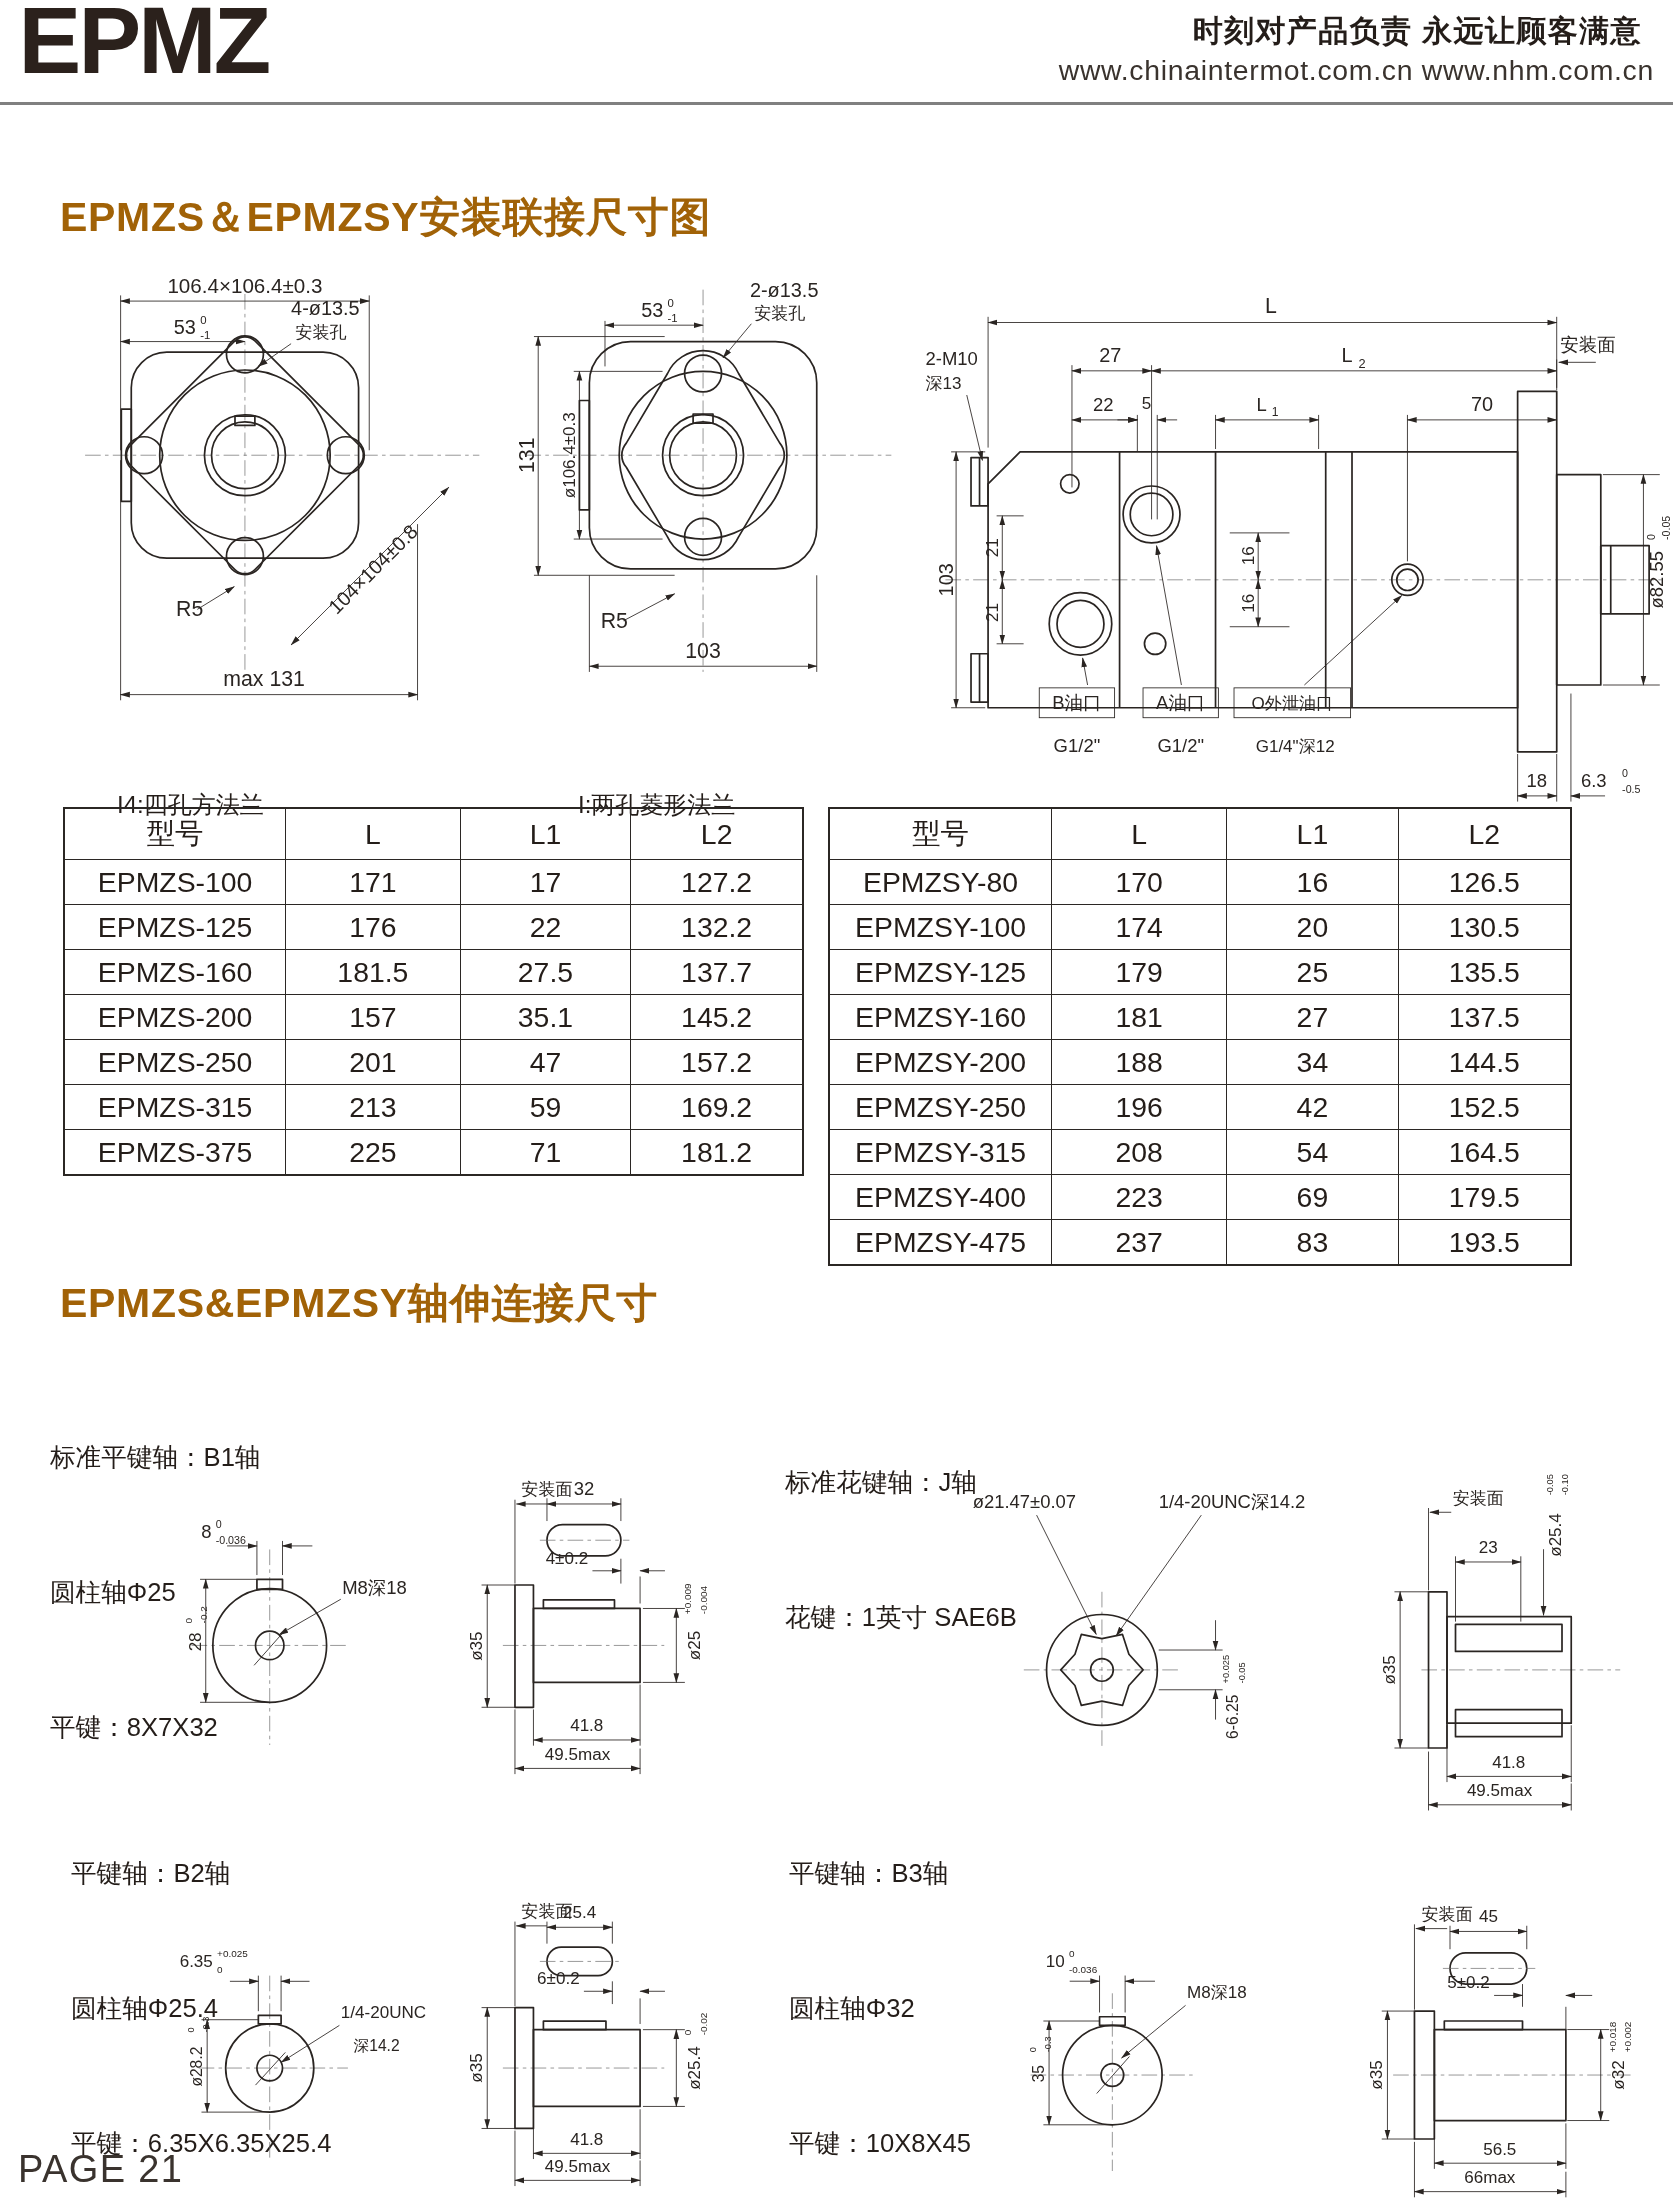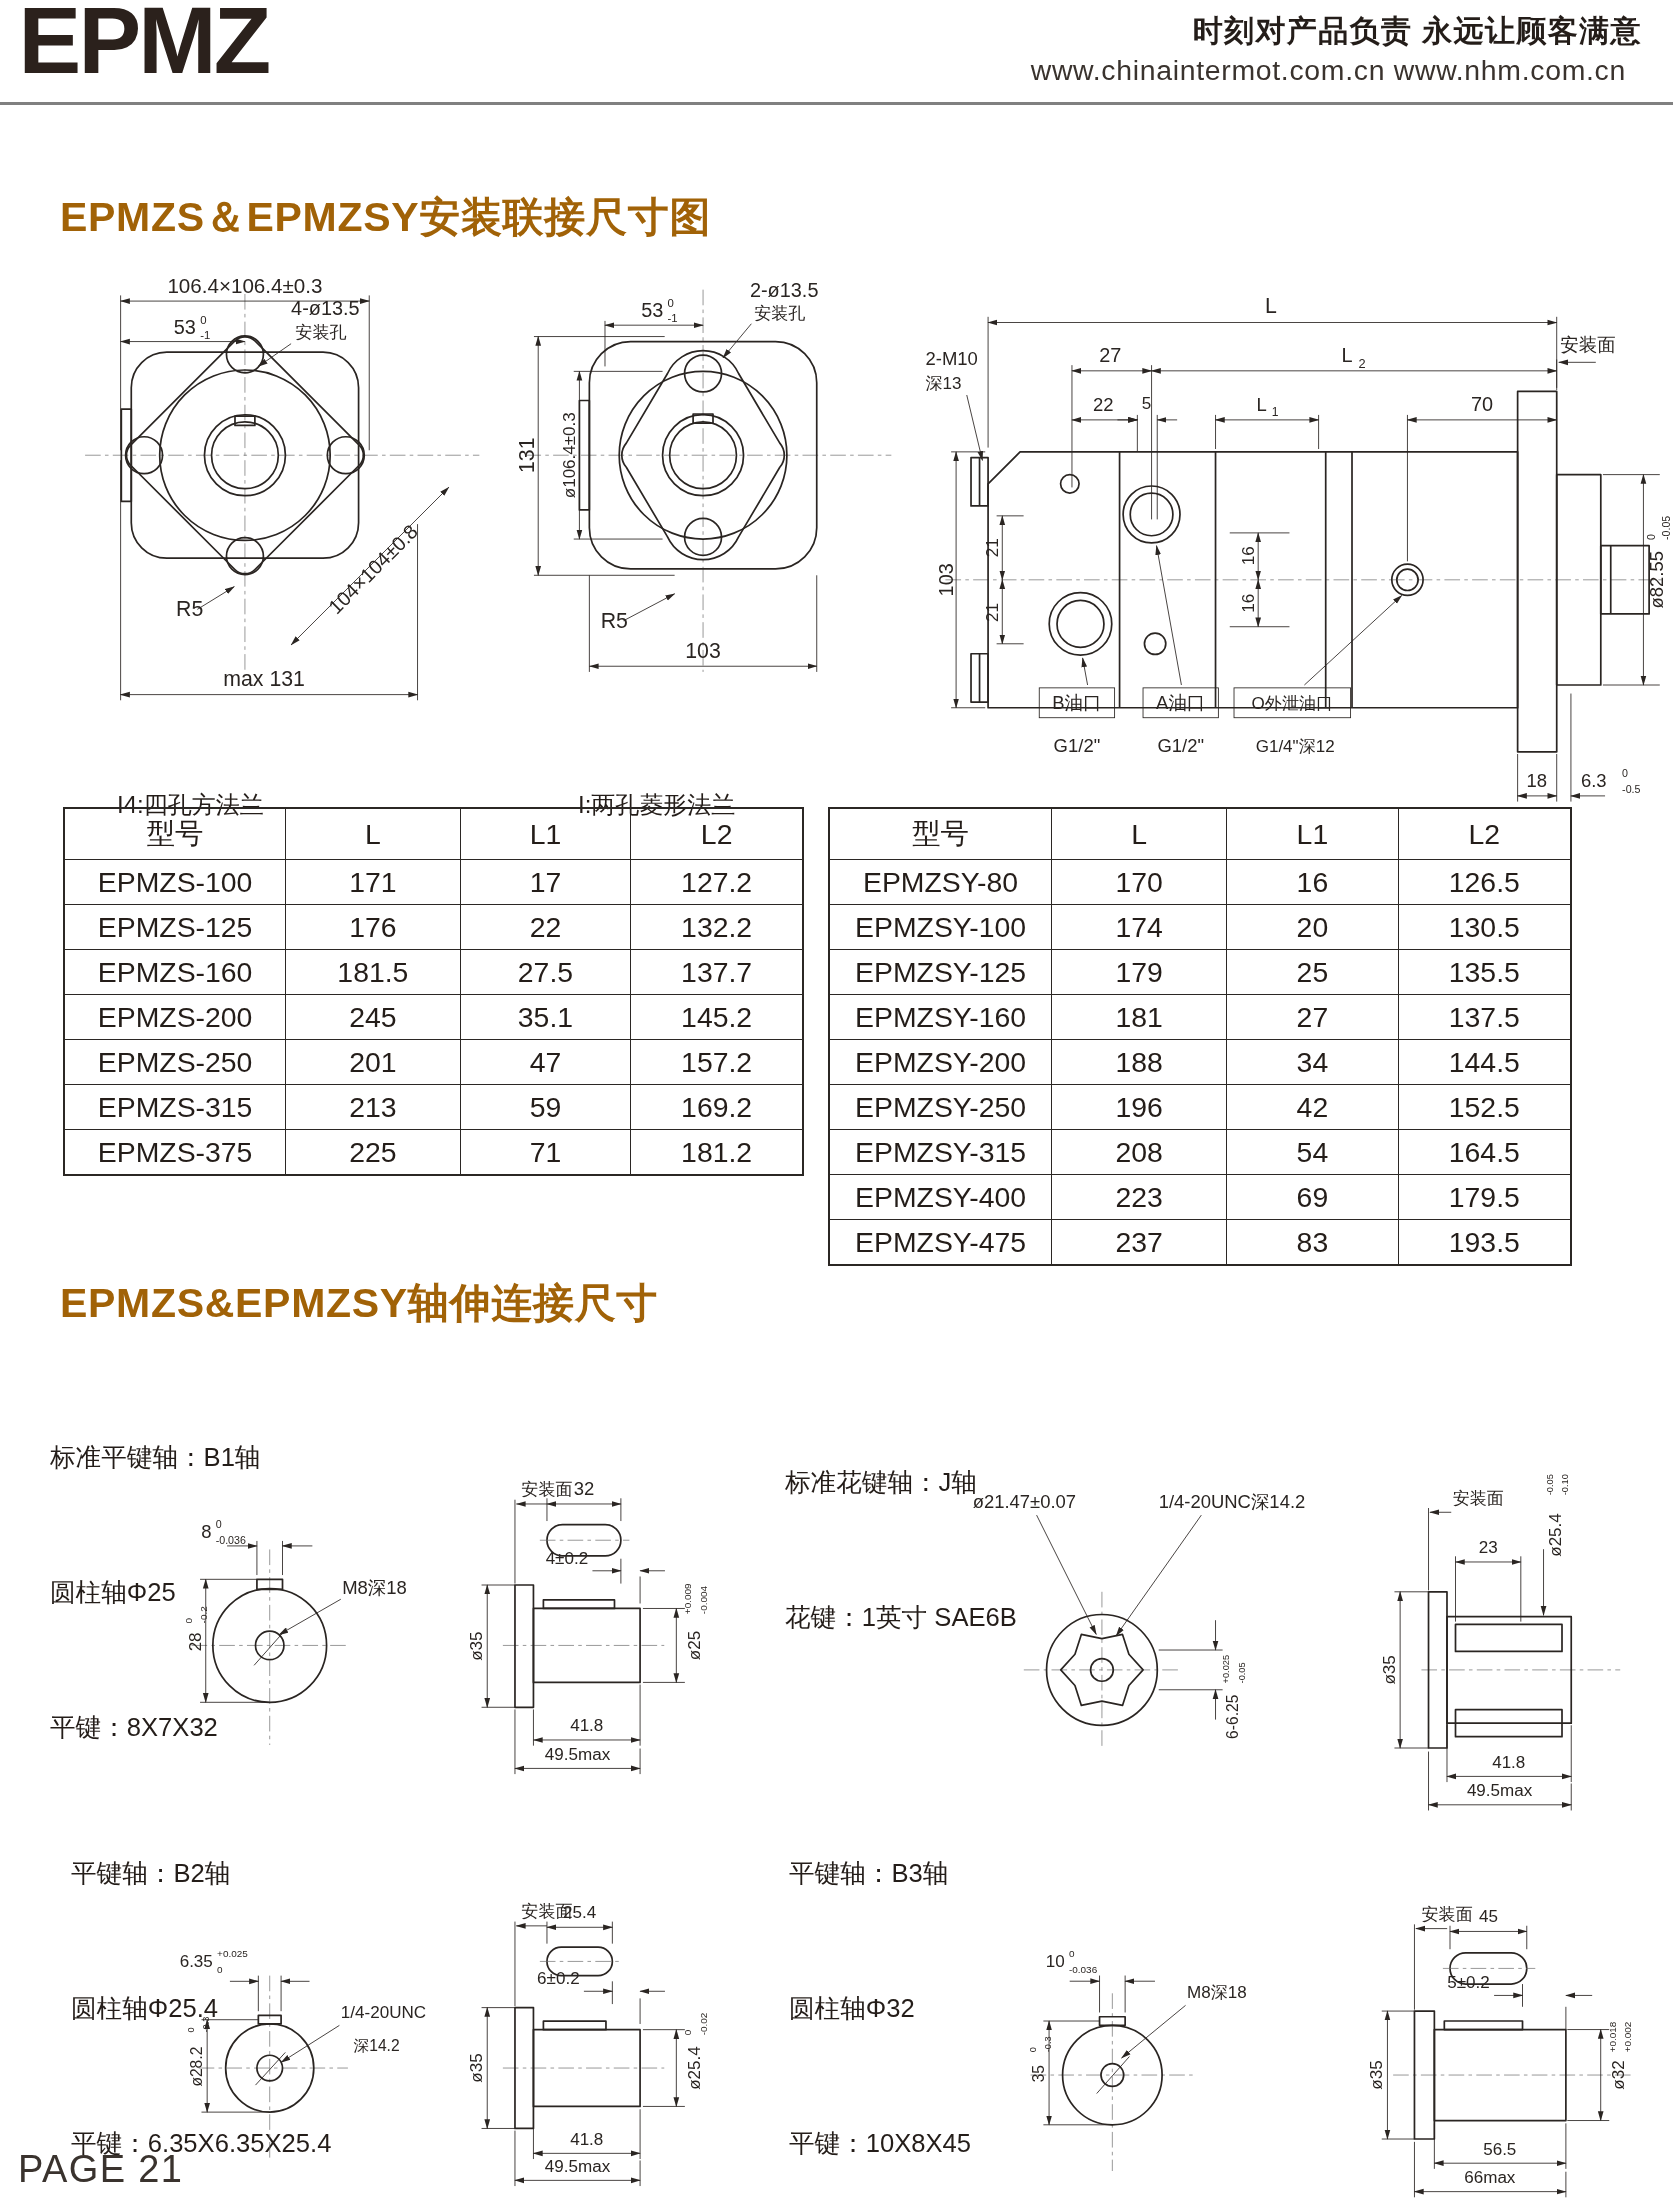--- a/index.html
+++ b/index.html
@@ -23,21 +23,21 @@
   svg text{fill:#2a2522;font-family:"Liberation Sans",sans-serif;}
   .ol{stroke:#2a2522;stroke-width:2.4;fill:none;stroke-linejoin:round;}
   .tl{stroke:#2a2522;stroke-width:1.2;fill:none;}
   .cl{stroke:#6e6e6e;stroke-width:1;fill:none;stroke-dasharray:22 6 5 6;}
 </style>
 </head>
 <body>
 
 <div class="abs logo" style="left:18.5px;top:-5.7px;">EPMZ</div>
 <div class="abs slogan" style="right:32px;top:11.4px;">时刻对产品负责  永远让顾客满意</div>
-<div class="abs urls" style="right:48px;top:54px;">www.chinaintermot.com.cn  www.nhm.com.cn</div>
+<div class="abs urls" style="right:20px;top:54px;">www.chinaintermot.com.cn  www.nhm.com.cn</div>
 <div class="abs hrule" style="left:0;right:0;top:102px;"></div>
 
 <div class="abs sec-title" style="left:60px;top:190px;">EPMZS＆EPMZSY安装联接尺寸图</div>
 
 <svg style="left:78px;top:274px;" width="412" height="469" viewBox="0 0 580 660">
   <defs>
       <marker id="aA" markerWidth="14" markerHeight="10" refX="13" refY="5" orient="auto-start-reverse" markerUnits="userSpaceOnUse">
         <path d="M14 5 L0 1 L0 9 Z" fill="#2a2522"></path>
       </marker>
     </defs>
@@ -271,21 +271,21 @@
         <td>132.2</td>
       </tr>
       <tr>
         <td>EPMZS-160</td>
         <td>181.5</td>
         <td>27.5</td>
         <td>137.7</td>
       </tr>
       <tr>
         <td>EPMZS-200</td>
-        <td>245</td>
+        <td>157</td>
         <td>35.1</td>
         <td>145.2</td>
       </tr>
       <tr>
         <td>EPMZS-250</td>
         <td>201</td>
         <td>47</td>
         <td>157.2</td>
       </tr>
       <tr>

